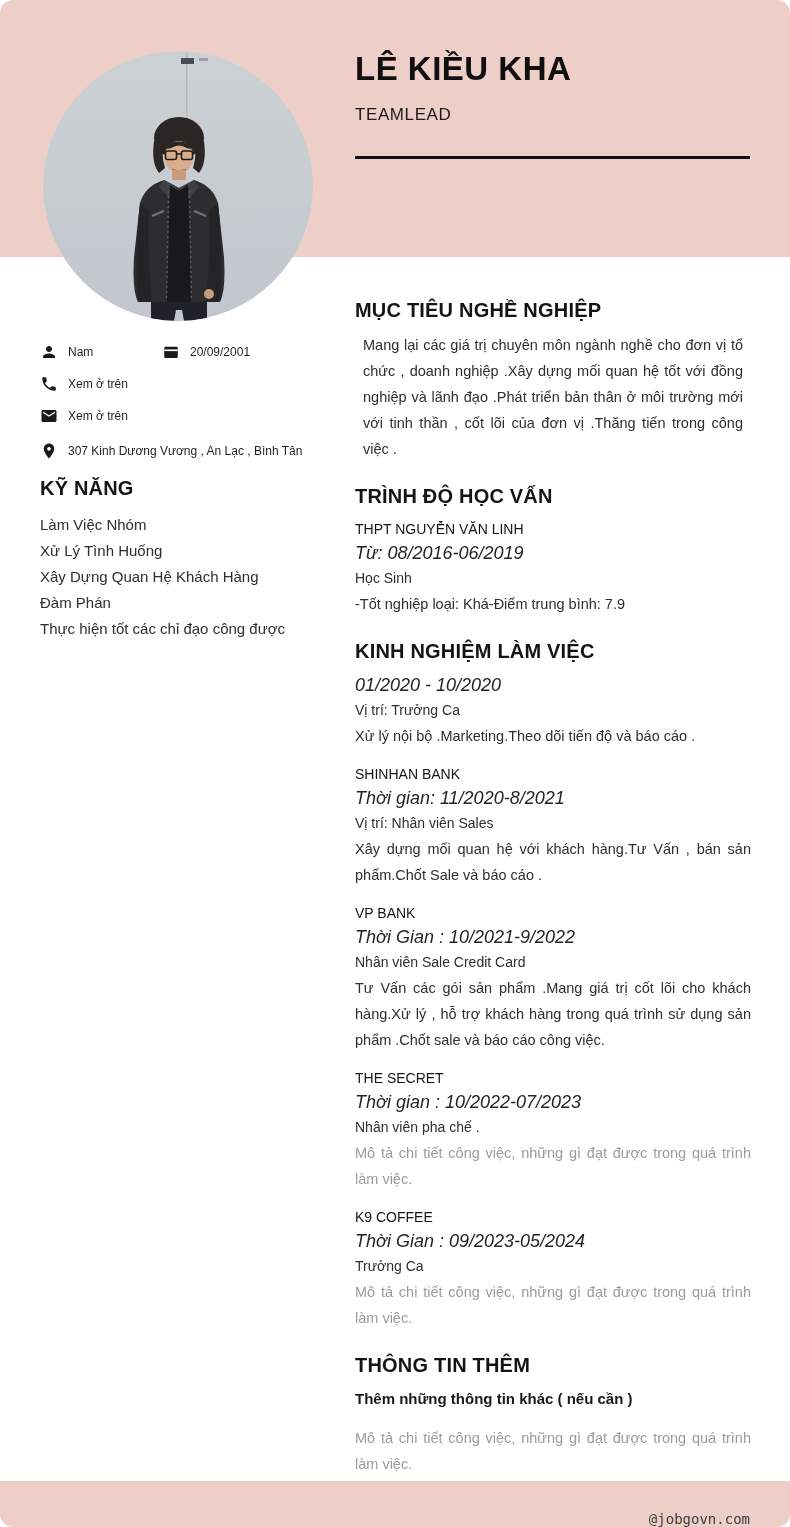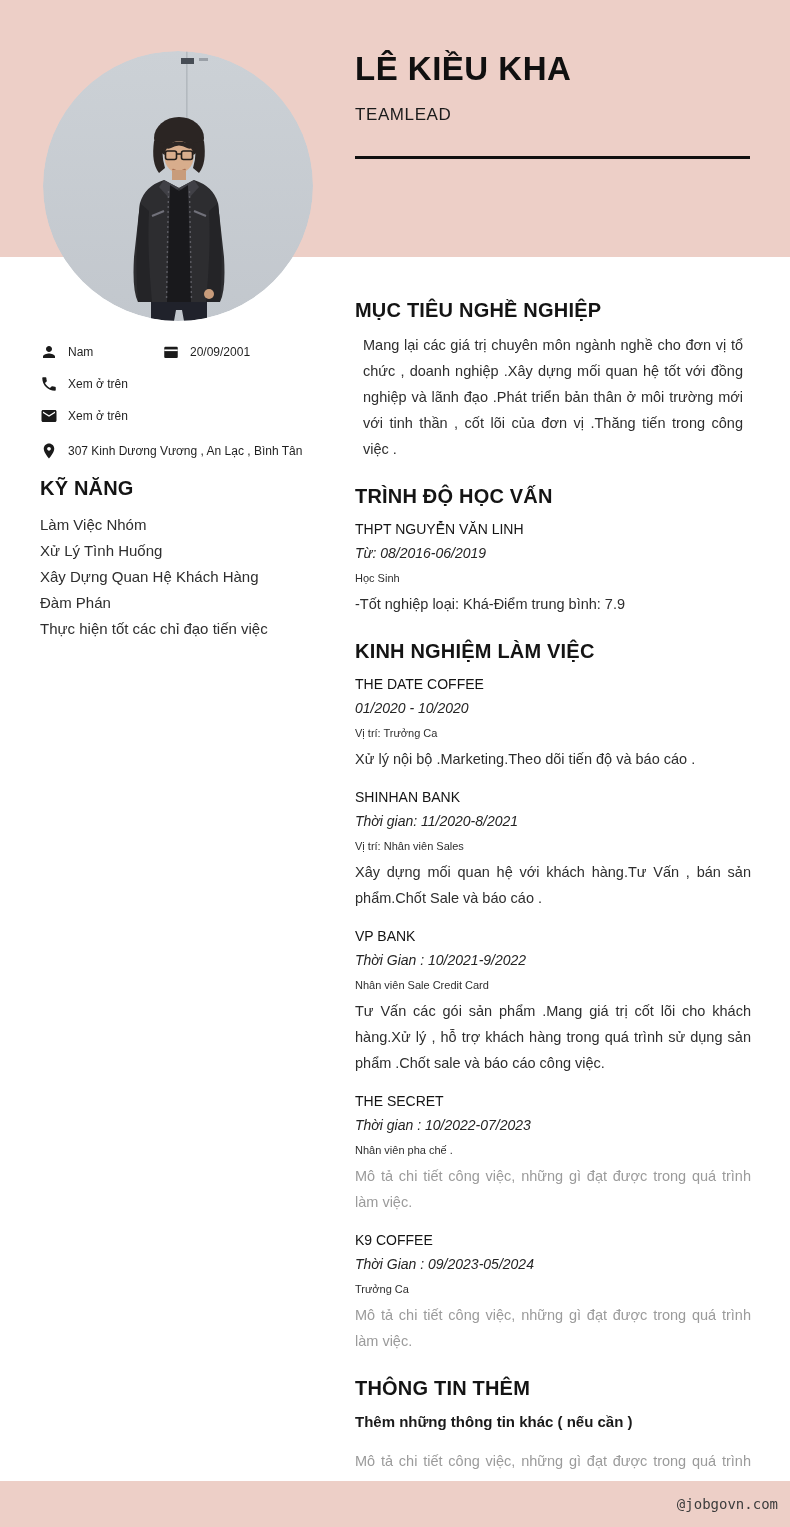--- a/index.html
+++ b/index.html
@@ -5,21 +5,21 @@
   :root{
     --pink:#EDCFC7;
     --ink:#161616;
     --body:#2e2e2e;
     --muted:#9b9b9b;
   }
   *{box-sizing:border-box}
   html,body{margin:0;padding:0;background:#ffffff}
   .page{
     position:relative;width:790px;height:1527px;margin:0 auto;background:#fff;
-    font-family:"Liberation Sans","DejaVu Sans",sans-serif;color:var(--ink);overflow:hidden;
+    font-family:"Liberation Sans","DejaVu Sans",sans-serif;color:var(--ink);overflow:hidden;border-radius:13px;
   }
   
   .header-bg{position:absolute;top:0;left:0;width:100%;height:257px;background:var(--pink)}
   .photo{position:absolute;left:43px;top:51px;width:270px;height:270px;border-radius:50%;overflow:hidden}
   .header-text{position:absolute;left:355px;top:50px;width:395px}
   .name{margin:0;font-size:33px;font-weight:700;letter-spacing:.5px;line-height:38px;color:#101010}
   .role-title{margin-top:17px;font-size:17px;font-weight:500;letter-spacing:.6px;color:#1b1b1b}
   .rule{margin-top:31px;height:3px;background:#101010}
   
   .left-col{position:absolute;left:40px;top:343px;width:296px}
@@ -32,28 +32,28 @@
   .skills-heading{margin:14px 0 12px;font-size:20px;font-weight:700;letter-spacing:.2px;color:#141414}
   .skills-list{list-style:none;margin:0;padding:0;font-size:15px;line-height:26px;color:var(--body)}
   
   .right-col{position:absolute;left:355px;top:298px;width:396px}
   section{margin-bottom:22px}
   .sec-heading{margin:0 0 10px;font-size:20px;font-weight:700;letter-spacing:.2px;line-height:24px;color:#141414}
   .para{margin:8px;font-size:14.5px;line-height:26px;color:var(--body);text-align:justify}
   .job{margin-bottom:14px}
   .job:last-child{margin-bottom:0}
   .job-company{font-size:14px;font-weight:400;line-height:23px;color:#141414}
-  .job-period{font-size:14px;font-style:italic;line-height:25px;color:#242424}
-  .job-role{font-size:11px;line-height:25px;color:var(--body)}
+  .job-period{font-size:18px;font-style:italic;line-height:25px;color:#242424}
+  .job-role{font-size:14px;line-height:25px;color:var(--body)}
   .job-desc{font-size:14.5px;line-height:26px;color:var(--body);text-align:justify}
   .gray{color:var(--muted)}
   .sub-heading{font-size:15px;font-weight:700;line-height:23px;color:#1a1a1a;margin-bottom:2px}
   
   .footer{position:absolute;left:0;bottom:0;width:100%;height:46px;background:var(--pink);
-    display:flex;align-items:center;justify-content:flex-end;padding-right:12px}
+    display:flex;align-items:flex-end;justify-content:flex-end;padding-right:40px}
   .watermark{font-family:"DejaVu Sans Mono","Liberation Mono",monospace;font-size:14px;color:#3c3c3c}
 </style>
 </head>
 <body>
 
 <div class="page">
 
   <div class="header-bg"></div>
 
   <div class="photo">
@@ -148,21 +148,21 @@
       </span>
       <span>307 Kinh Dương Vương , An Lạc , Bình Tân</span>
     </div>
 
     <h2 class="skills-heading">KỸ NĂNG</h2>
     <ul class="skills-list" id="skills-list">
         <li class="skill-item">Làm Việc Nhóm</li>
         <li class="skill-item">Xử Lý Tình Huống</li>
         <li class="skill-item">Xây Dựng Quan Hệ Khách Hàng</li>
         <li class="skill-item">Đàm Phán</li>
-        <li class="skill-item">Thực hiện tốt các chỉ đạo tiến việc</li>
+        <li class="skill-item">Thực hiện tốt các chỉ đạo công được</li>
       </ul>
   </aside>
 
   <main class="right-col">
     <section>
       <h2 class="sec-heading">MỤC TIÊU NGHỀ NGHIỆP</h2>
       <p class="para">Mang lại các giá trị chuyên môn ngành nghề cho đơn vị tổ chức , doanh nghiệp .Xây dựng mối quan hệ tốt với đồng nghiệp và lãnh đạo .Phát triển bản thân ở môi trường mới với tinh thần , cốt lõi của đơn vị .Thăng tiến trong công việc .</p>
     </section>
 
     <section>
@@ -172,21 +172,20 @@
         <div class="job-period">Từ: 08/2016-06/2019</div>
         <div class="job-role">Học Sinh</div>
         <div class="job-desc">-Tốt nghiệp loại: Khá-Điểm trung bình: 7.9</div>
       </div>
     </section>
 
     <section>
       <h2 class="sec-heading">KINH NGHIỆM LÀM VIỆC</h2>
       <div id="jobs">
           <div class="job">
-    <div class="job-company">THE DATE COFFEE</div>
     <div class="job-period">01/2020 - 10/2020</div>
     <div class="job-role">Vị trí: Trưởng Ca</div>
     <div class="job-desc">Xử lý nội bộ .Marketing.Theo dõi tiến độ và báo cáo .</div>
   </div>
           <div class="job">
     <div class="job-company">SHINHAN BANK</div>
     <div class="job-period">Thời gian: 11/2020-8/2021</div>
     <div class="job-role">Vị trí: Nhân viên Sales</div>
     <div class="job-desc">Xây dựng mối quan hệ với khách hàng.Tư Vấn , bán sản phẩm.Chốt Sale và báo cáo .</div>
   </div>

